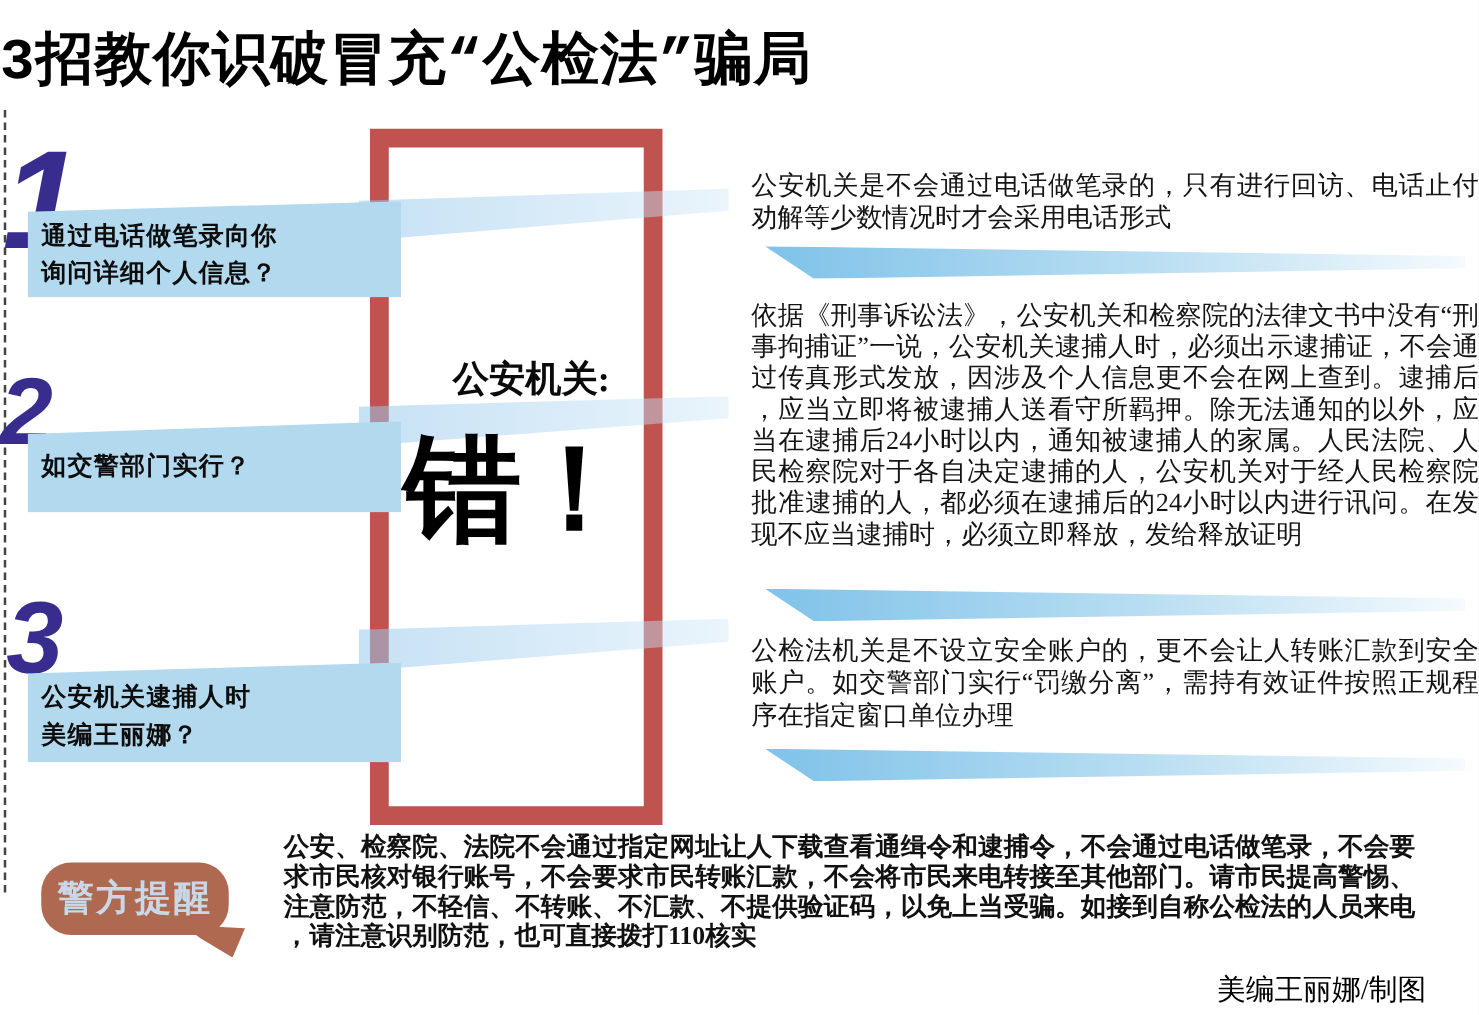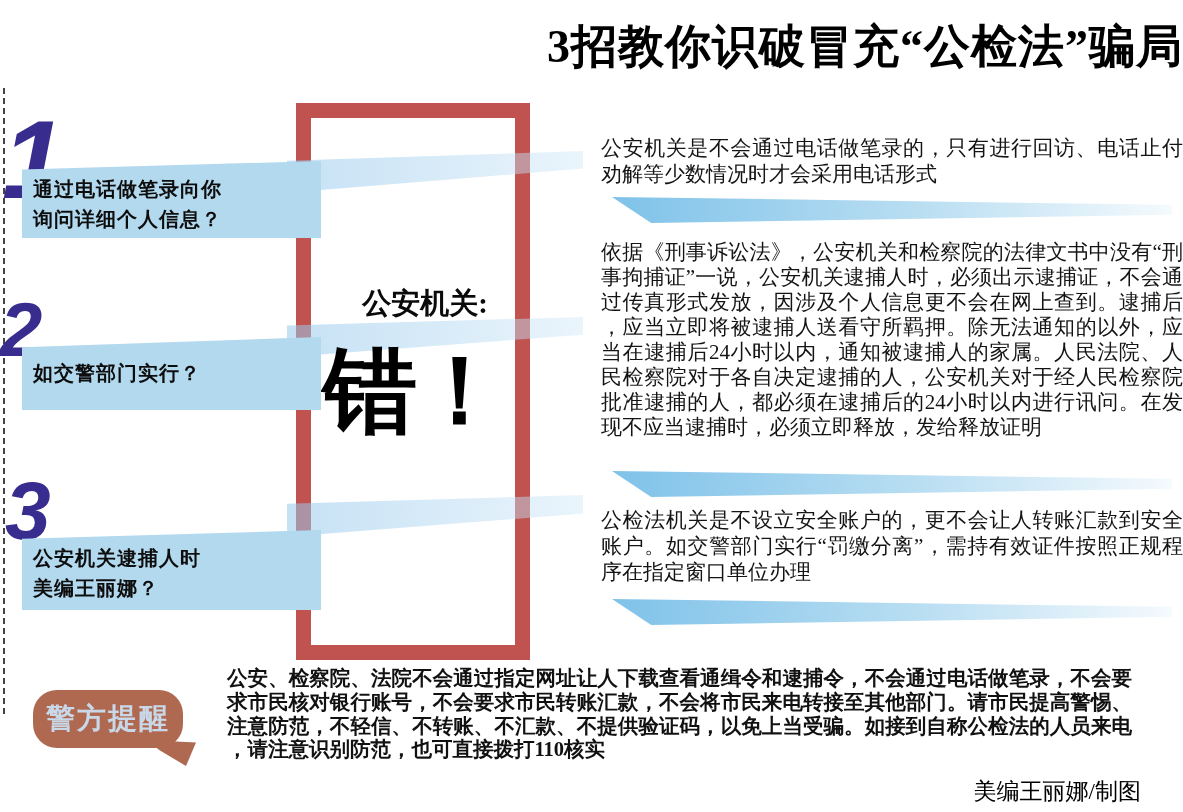--- a/index.html
+++ b/index.html
@@ -3,21 +3,21 @@
 <meta charset="utf-8">
 <style>
   html,body { margin:0; padding:0; background:#e8e8e8; }
   .poster {
     position:relative; width:1183px; height:812px; margin:0 auto;
     background:#fff; overflow:hidden;
     font-family:"Liberation Sans", sans-serif;
   }
   .title {
     position:absolute; top:16px; left:0; width:100%;
-    text-align:right; font-family:Liberation Serif, serif;
+    text-align:left; font-family:Liberation Mono, monospace;
     font-weight:700; font-size:46px; color:#000; letter-spacing:1px;
   }
   .dash-line {
     position:absolute; left:3px; top:88px; height:626px; width:0;
     border-left:2px dashed #444;
   }
   
   .wrong-frame {
     position:absolute; left:296px; top:103px; width:234px; height:557px;
     box-sizing:border-box; border:15px solid var(--frame_red, #c0534f);

